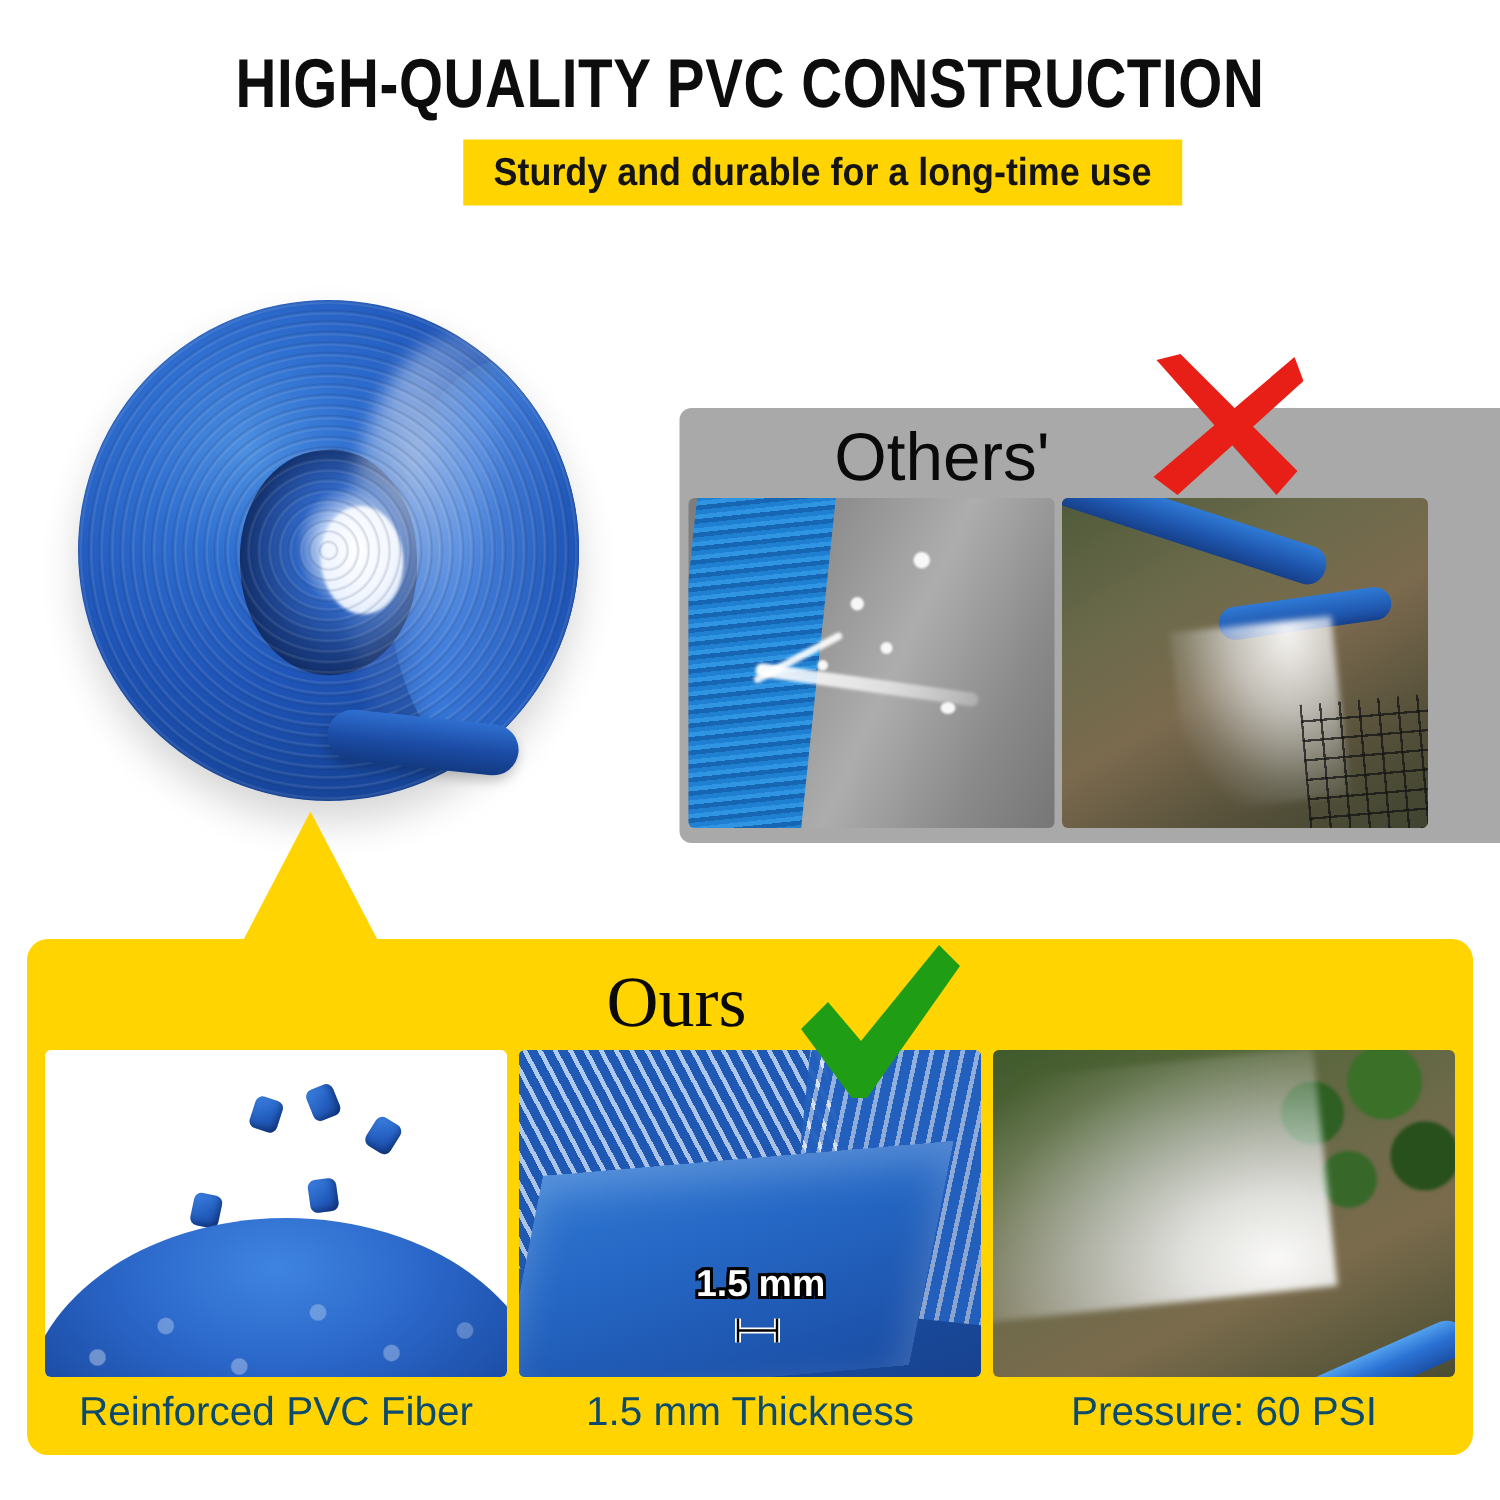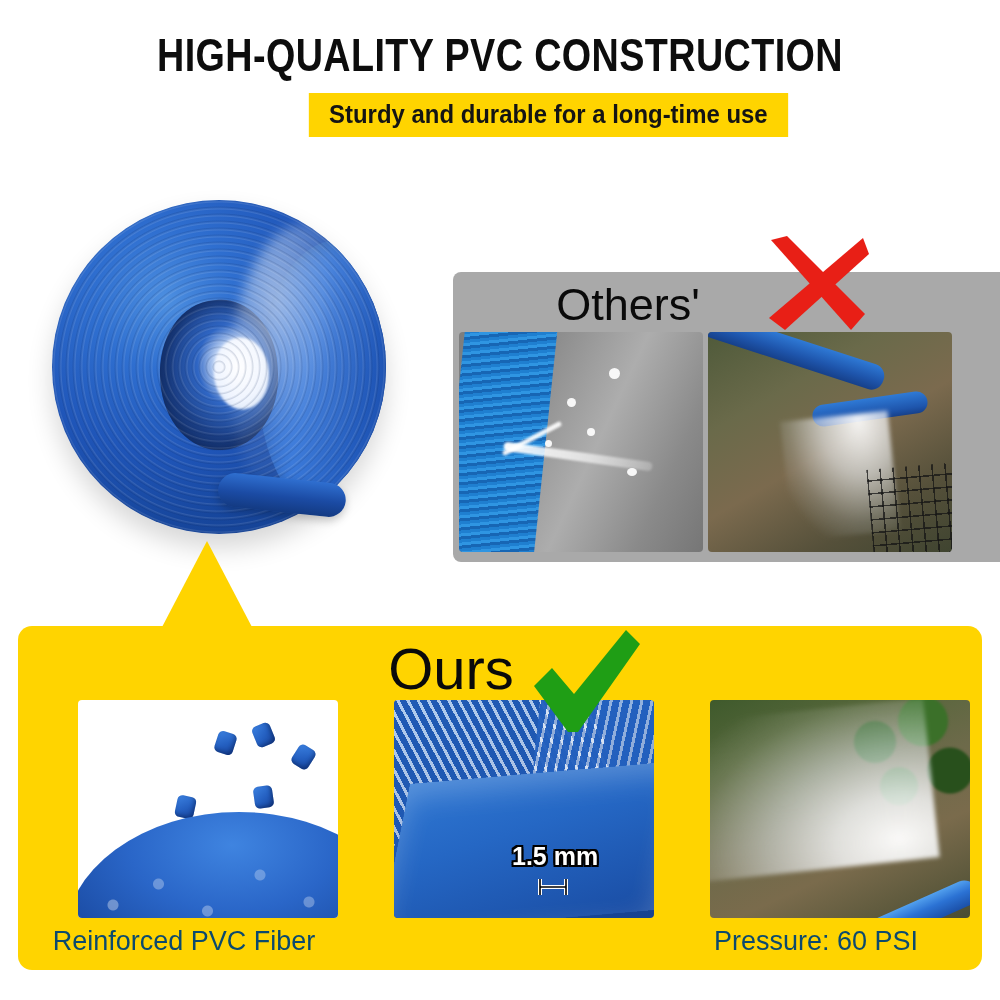--- a/index.html
+++ b/index.html
@@ -290,22 +290,22 @@
     height: 344px;
     background: var(--yellow, #ffd400);
     border-radius: 14px;
   }
   .ours-title {
     position: absolute;
     left: 0;
     top: 8px;
     width: 866px;
     text-align: center;
-    font-family: Liberation Sans, sans-serif;
-    font-size: 58px;
+    font-family: Liberation Serif, serif;
+    font-size: 48px;
     line-height: 70px;
     color: #0a0a0a;
     font-weight: 400;
   }
   .green-check {
     position: absolute;
     left: 530px;
     top: 628px;
     width: 112px;
     height: 110px;
@@ -324,21 +324,20 @@
   .ours-card {
     flex: 1 1 0;
     display: flex;
     flex-direction: column;
   }
   .ours-photo {
     position: relative;
     height: 218px;
     border-radius: 4px;
     overflow: hidden;
-    margin-left: 48px;
   }
   .ours-caption {
     height: 40px;
     line-height: 46px;
     text-align: center;
     font-family: "Liberation Sans", sans-serif;
     font-size: 27px;
     color: #0c4a6e;
     white-space: nowrap;
   }
@@ -549,20 +548,21 @@
               <line x1="30" y1="3" x2="30" y2="19"></line>
               <line x1="4" y1="11" x2="30" y2="11"></line>
             </g>
             <g stroke="#000000" stroke-width="1.6" fill="none">
               <line x1="4" y1="3" x2="4" y2="19"></line>
               <line x1="30" y1="3" x2="30" y2="19"></line>
               <line x1="4" y1="11" x2="30" y2="11"></line>
             </g>
           </svg>
         </div>
+        <div class="ours-caption no-select">1.5 mm Thickness</div>
       </div>
 
       <div class="ours-card">
         <div class="ours-photo photo-pressure">
           <div class="foliage"></div>
           <div class="jet-spray"></div>
           <div class="nozzle"></div>
         </div>
         <div class="ours-caption no-select">Pressure: 60 PSI</div>
       </div>

